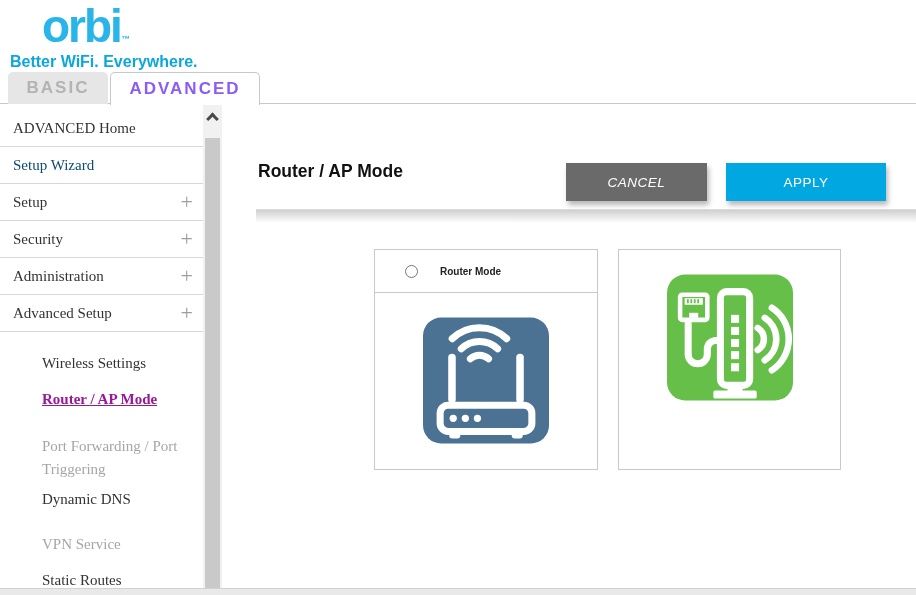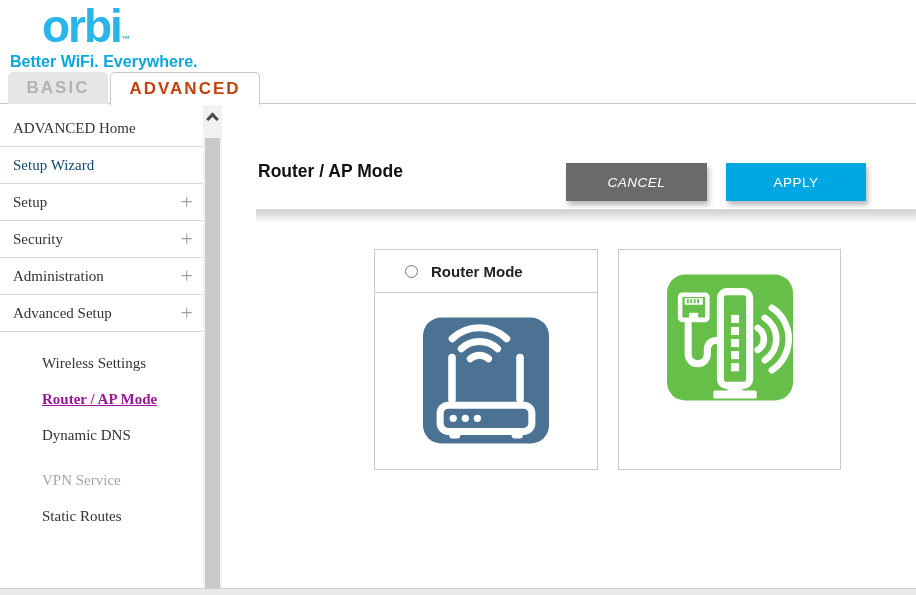--- a/index.html
+++ b/index.html
@@ -12,21 +12,21 @@
   .logo .tm { font-size:9px; font-weight:bold; letter-spacing:0; vertical-align:baseline; }
   .tagline { position:absolute; left:10px; top:53px; color:#0ca7dd; font-size:16px; font-weight:bold; }
 
   
   .tabrow { position:absolute; left:0; top:72px; width:916px; height:32px;
             border-bottom:1px solid #c8c8c8; }
   .tab { position:absolute; top:0; height:32px; display:flex; align-items:center;
          justify-content:center; font-size:17px; font-weight:bold; letter-spacing:2px;
          border-radius:5px 5px 0 0; cursor:pointer; }
   .tab.basic { left:8px; width:100px; background:#e6e6e6; color:#b3b3b3; }
-  .tab.advanced { left:110px; width:150px; height:33px; background:#fff; color:#c2410c;
+  .tab.advanced { left:110px; width:150px; height:33px; background:#fff; color:#8b5cf6;
                   border:1px solid #c8c8c8; border-bottom:none; z-index:2; }
 
   
   .sidebar { position:absolute; left:0; top:104px; width:203px; bottom:7px; background:#fff;font-family:Liberation Serif, serif; }
   .side-list { padding-top:6px; }
   .side-item { height:37px; display:flex; align-items:center; padding:0 10px 0 13px;
                border-bottom:1px solid #d8d8d8; font-size:15px; color:#333; cursor:pointer; }
   .side-item.disabled { color:#0c4a6e; }
   .side-item .plus { margin-left:auto; color:#9e9e9e; font-size:22px; font-weight:300; }
   .sub-list { padding:13px 6px 0 42px; }
@@ -45,38 +45,38 @@
              transform:rotate(-45deg) translate(-1px,1px); }
   .scroll-thumb { position:absolute; top:34px; bottom:0; left:2px; width:15px;
                   background:#c9c9c9; cursor:pointer; }
 
   
   .page-title { position:absolute; left:258px; top:161px; font-size:17.5px; font-weight:bold; color:#111; }
   .btn { position:absolute; top:163px; height:38px; border:none; color:#fff; font-size:13.5px;
          letter-spacing:.5px; font-family:"Liberation Sans", sans-serif; cursor:pointer;
          box-shadow:2px 4px 5px rgba(0,0,0,.28); }
   .btn.cancel { left:566px; width:141px; background:#6a6a6a;font-style:italic; }
-  .btn.apply  { left:726px; width:140px; background:#00a7e0; }
+  .btn.apply  { left:726px; width:160px; background:#00a7e0; }
   .header-divider { position:absolute; left:256px; right:0; top:209px; height:1px; background:#dcdcdc; }
   .header-shadow { position:absolute; left:256px; right:0; top:210px; height:13px;
                    background:linear-gradient(to bottom, rgba(150,150,150,.45), rgba(150,150,150,0)); }
 
   
   .card { position:absolute; top:249px; width:224px; height:221px; background:#fff;
           border:1px solid #c9c9c9; }
   .card.router { left:374px; }
   .card.ap { left:618px; width:223px; }
   .card-head { height:43px; border-bottom:1px solid #c9c9c9; display:flex; align-items:center;
                padding-left:30px; cursor:pointer; }
   .radio { width:13px; height:13px; border-radius:50%; border:1px solid #767676; background:#fff;
            position:relative; flex:0 0 13px; }
   .radio.checked { border-color:#4c4c4c; }
   .radio.checked::after { content:''; position:absolute; left:2.5px; top:2.5px; width:6px; height:6px;
                           border-radius:50%; background:#3a3a3a; }
-  .card-label { margin-left:13px; font-size:15px; font-weight:bold; color:#222; }
+  .card-label { margin-left:22px; font-size:10px; font-weight:bold; color:#222; }
   .card-icon { display:flex; justify-content:center; margin-top:24px; }
 
   
   .bottom-strip { position:absolute; left:0; right:0; bottom:0; height:7px; background:#e9e9e9;
                   border-top:1px solid #d2d2d2; }
 </style>
 </head>
 <body>
 
 <div class="logo"><span>orbi</span><span class="tm">™</span></div>
@@ -108,20 +108,21 @@
         <span class="plus">+</span>
       </div>
     <div class="side-item">
         <span>Advanced Setup</span>
         <span class="plus">+</span>
       </div>
   </div>
   <div class="sub-list">
     <div class="sub-item">Wireless Settings</div>
     <div class="sub-item active">Router / AP Mode</div>
+    <div class="sub-item disabled gap-lg">Port Forwarding / Port Triggering</div>
     <div class="sub-item">Dynamic DNS</div>
     <div class="sub-item disabled gap-sm">VPN Service</div>
     <div class="sub-item">Static Routes</div>
   </div>
 </div>
 
 <div class="scrollbar">
   <div class="scroll-up">
     <div class="chev-up"></div>
   </div>

